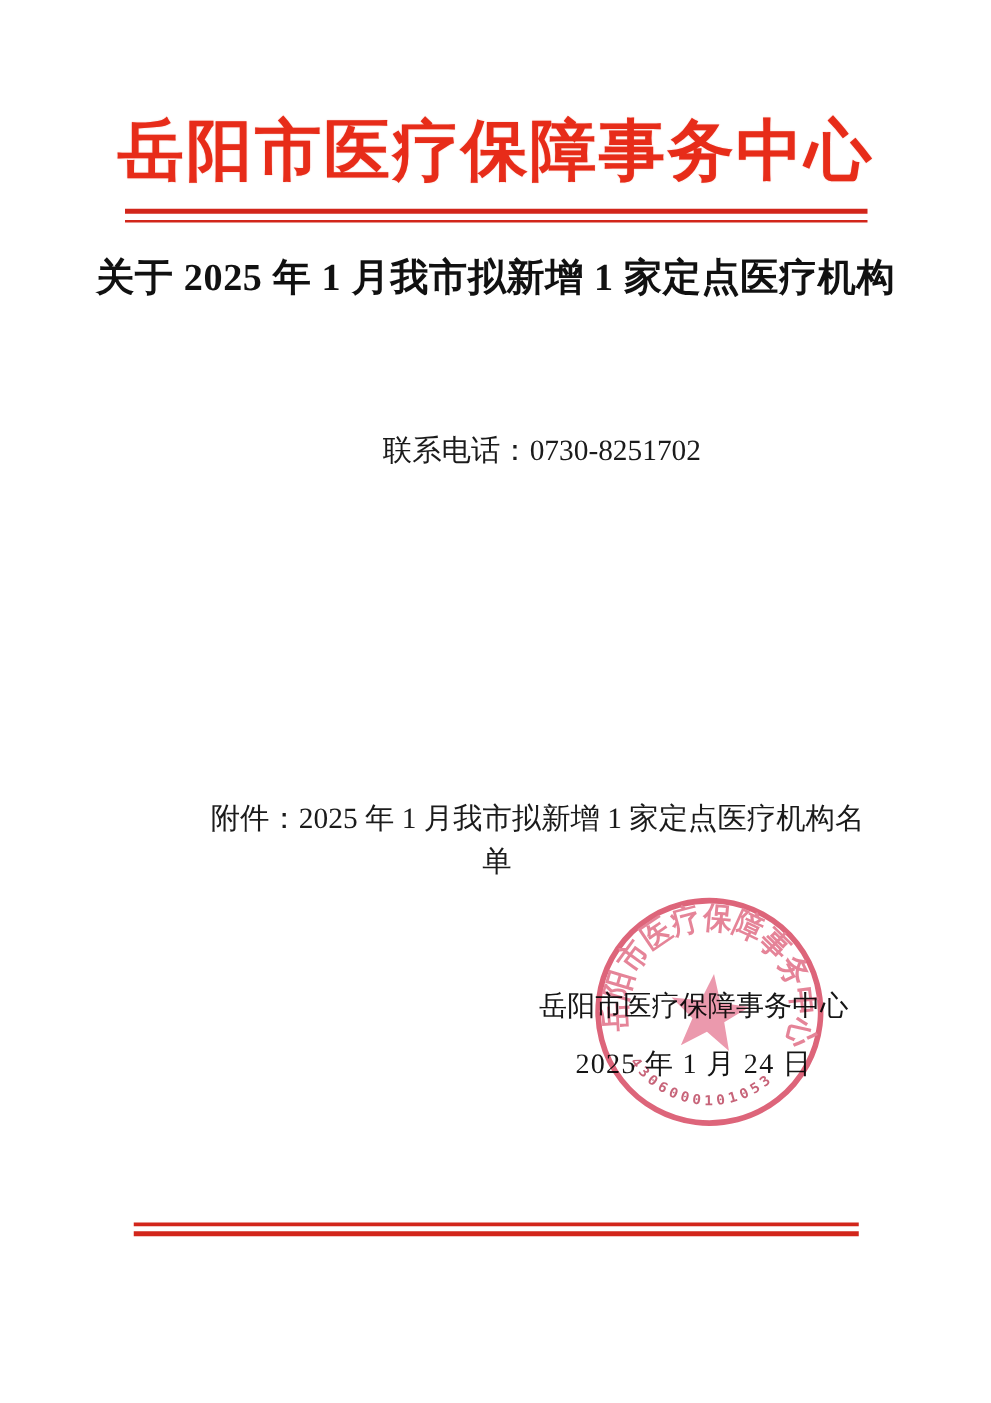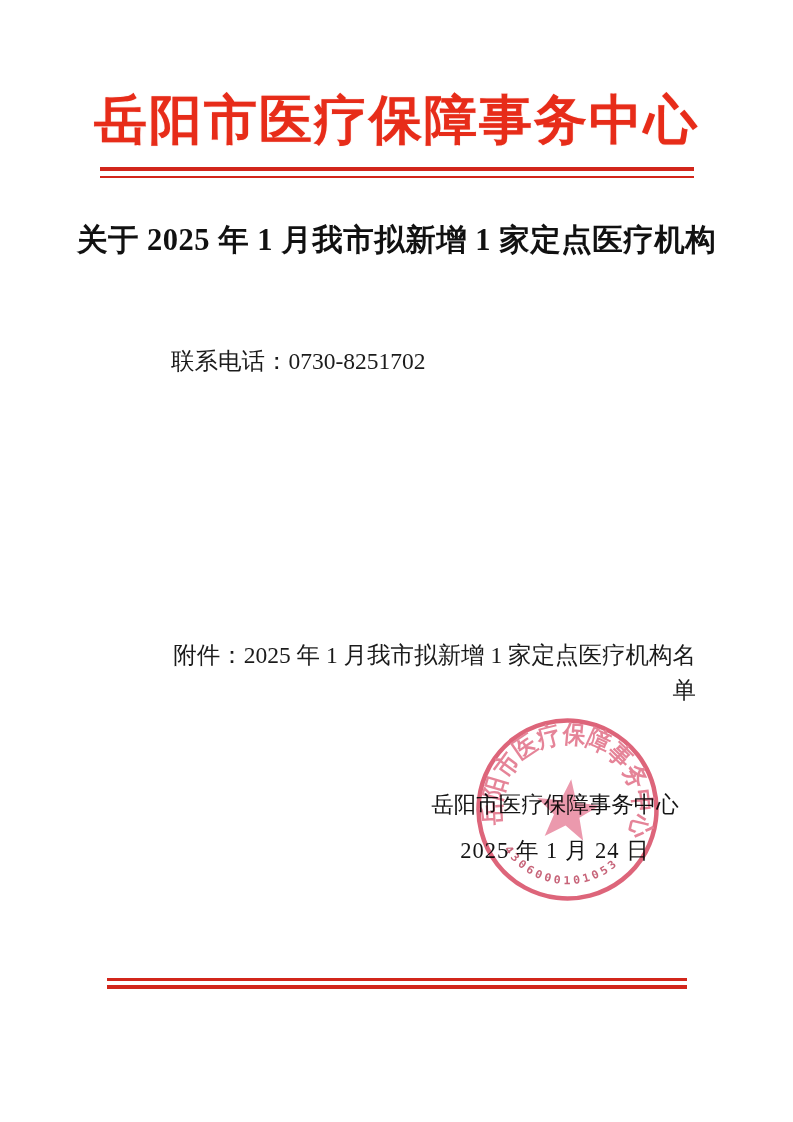--- a/index.html
+++ b/index.html
@@ -24,39 +24,39 @@
   .rule-top{top:167px;}
   .rule-top .thick{height:4px;background:#d2261b;}
   .rule-top .gap{height:5px;}
   .rule-top .thin{height:2px;background:#d2261b;}
   .rule-bottom{top:978px;left:107px;width:580px;}
   .rule-bottom .thin{height:2.5px;background:#d2261b;}
   .rule-bottom .gap{height:4px;}
   .rule-bottom .thick{height:4.5px;background:#d2261b;}
 
   .doc-title{
-    position:absolute;top:218px;left:60px;width:673px;
+    position:absolute;top:200px;left:60px;width:673px;
     text-align:center;
     font-size:30.5px;font-weight:bold;color:#111111;
     line-height:45px;letter-spacing:.5px;
   }
 
   .body-text{
     position:absolute;top:344px;left:99px;width:597px;
     font-size:23.5px;line-height:35.4px;color:#1b1b1b;
     text-align:justify;
   }
   .body-text p{margin:0;}
   .body-text .para{text-indent:63px;}
-  .body-text .contact{text-indent:72px;text-align:left;}
+  .body-text .contact{text-indent:72px;text-align:center;}
 
   .attachment{
     position:absolute;top:638px;left:99px;width:597px;
     font-size:23.5px;line-height:35px;color:#1b1b1b;
-    text-indent:65px;text-align:right;
+    text-indent:65px;text-align:center;
   }
 
   .signature{
     position:absolute;top:790px;left:430px;width:250px;
     text-align:center;color:#151515;z-index:1;
   }
   .signature .org{font-size:22.5px;line-height:30px;white-space:nowrap;}
   .signature .date{font-size:22.5px;line-height:30px;margin-top:16px;white-space:nowrap;letter-spacing:1px;}
 
   .stamp{

